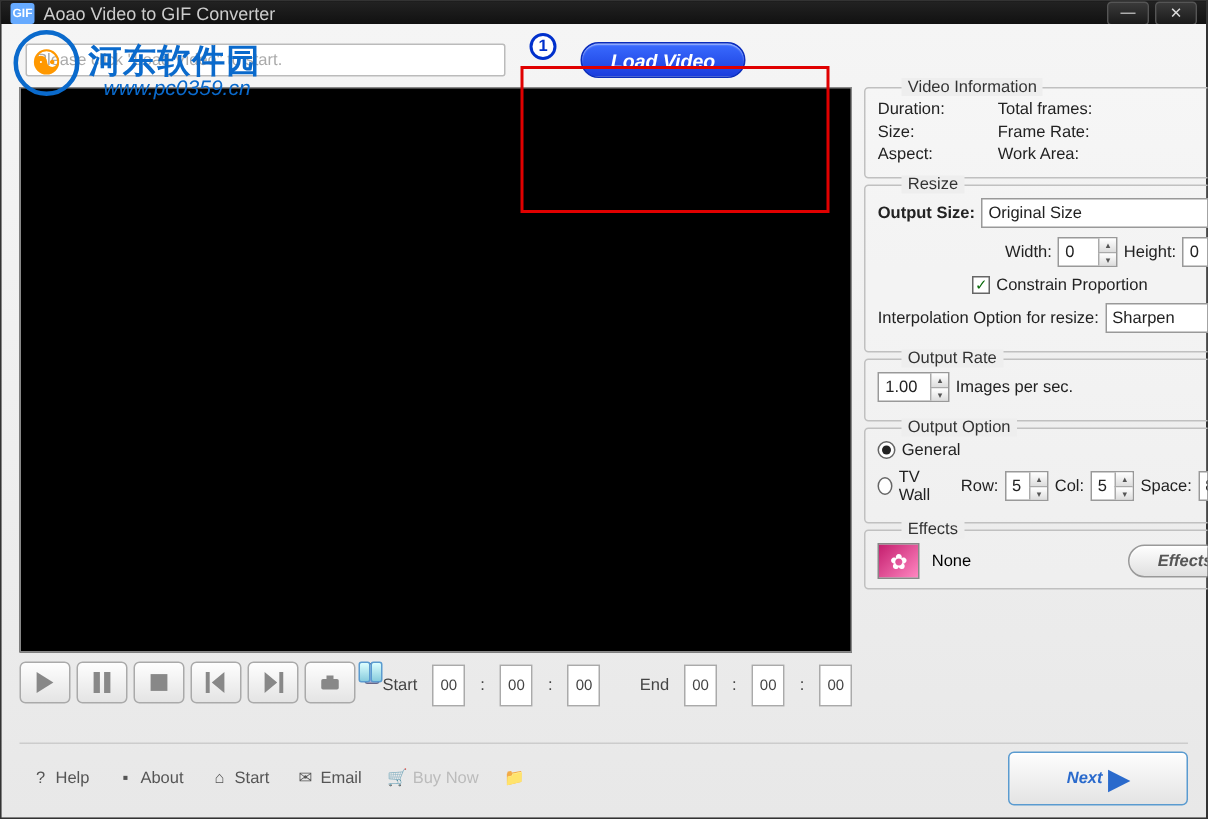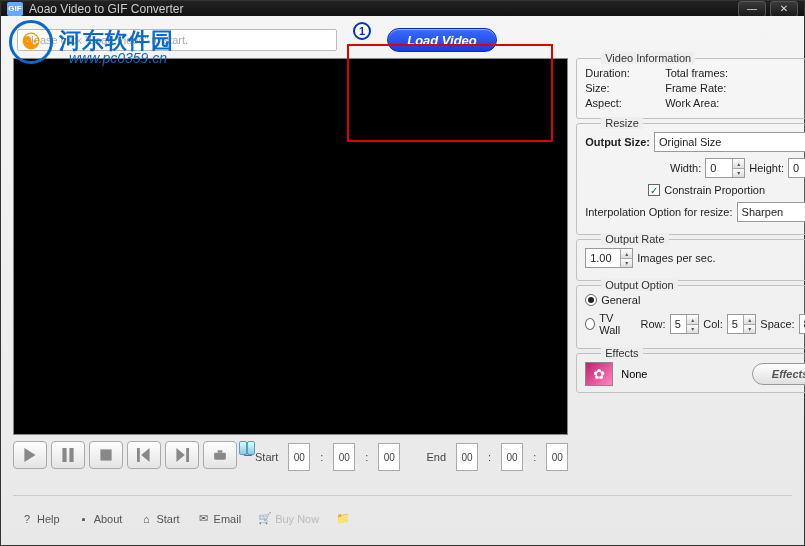--- a/index.html
+++ b/index.html
@@ -301,15 +301,19 @@
             <span>Email</span>
           </div>
         <div class="flink disabled">
             <div class="ficon">🛒</div>
             <span>Buy Now</span>
           </div>
         <div class="flink disabled">
             <div class="ficon">📁</div>
           </div>
       </div>
+      <div class="nextbtn">
+          <span>Next</span>
+          <span class="arr">▶</span>
+        </div>
     </div>
   </div>
 </div>
 
 </body></html>

